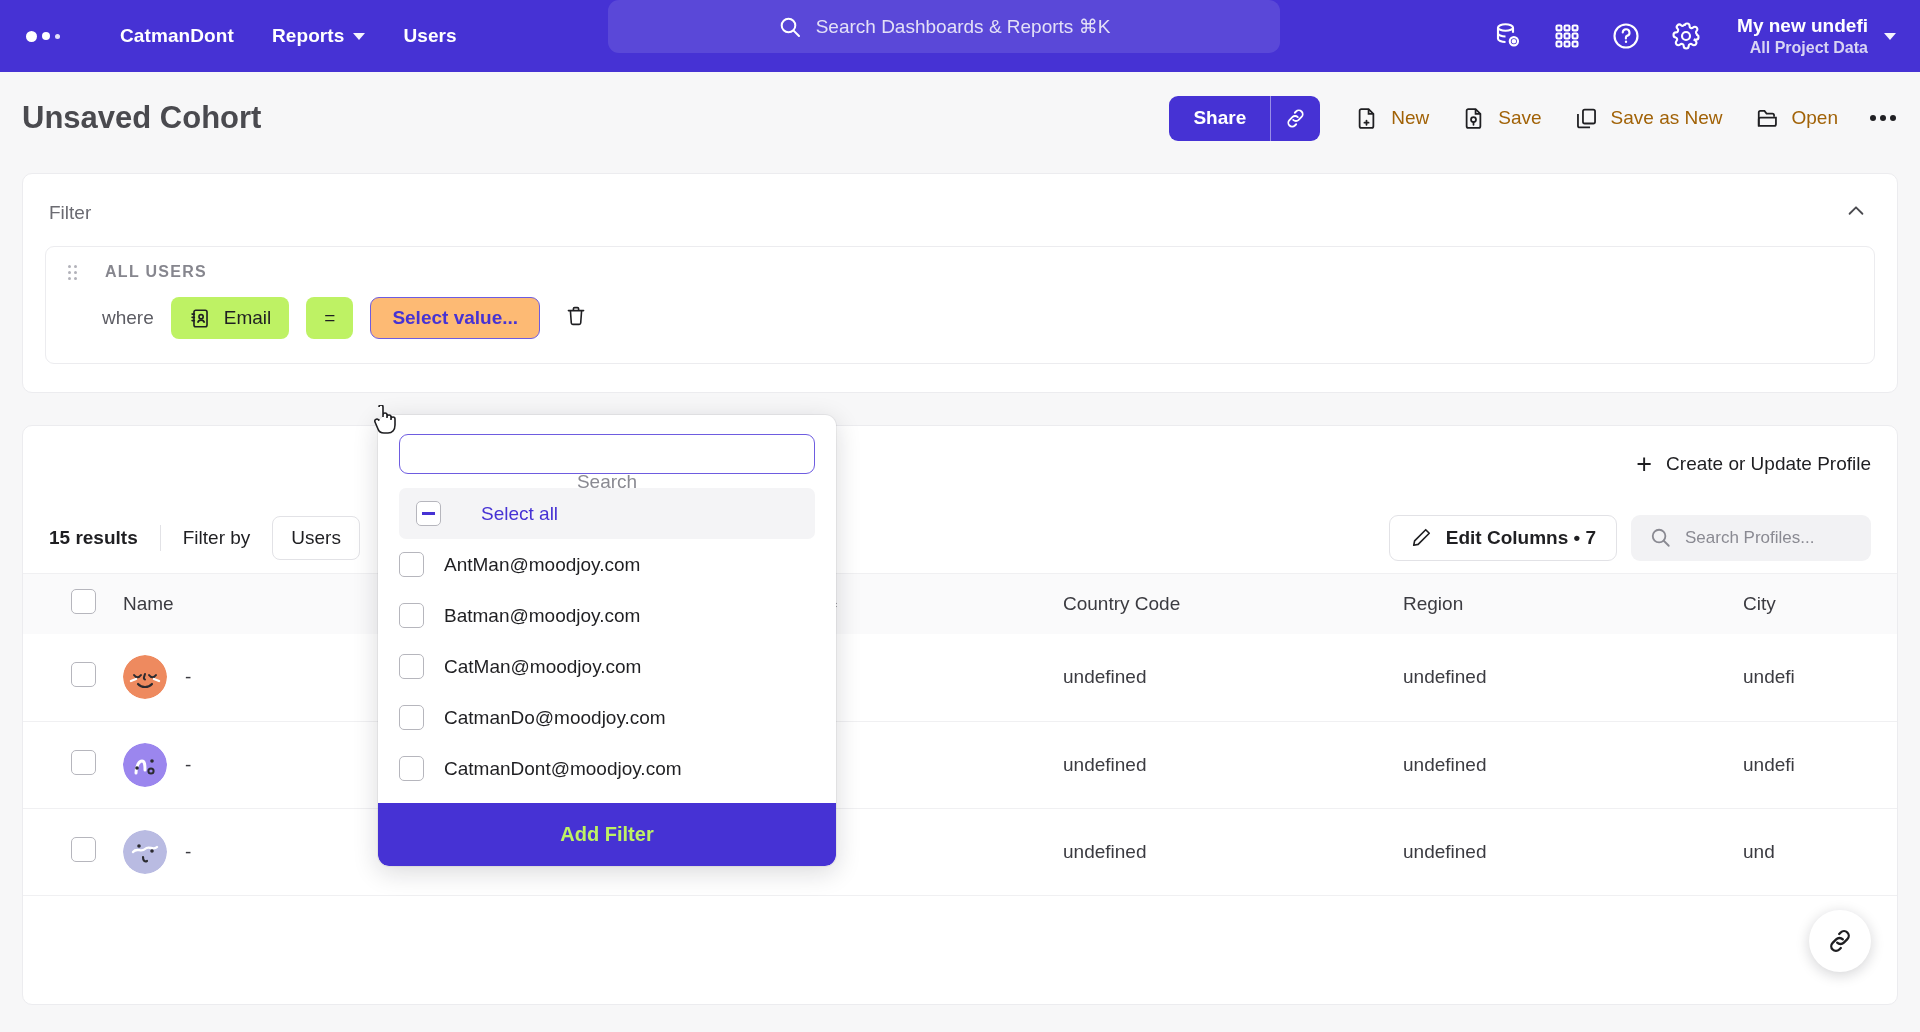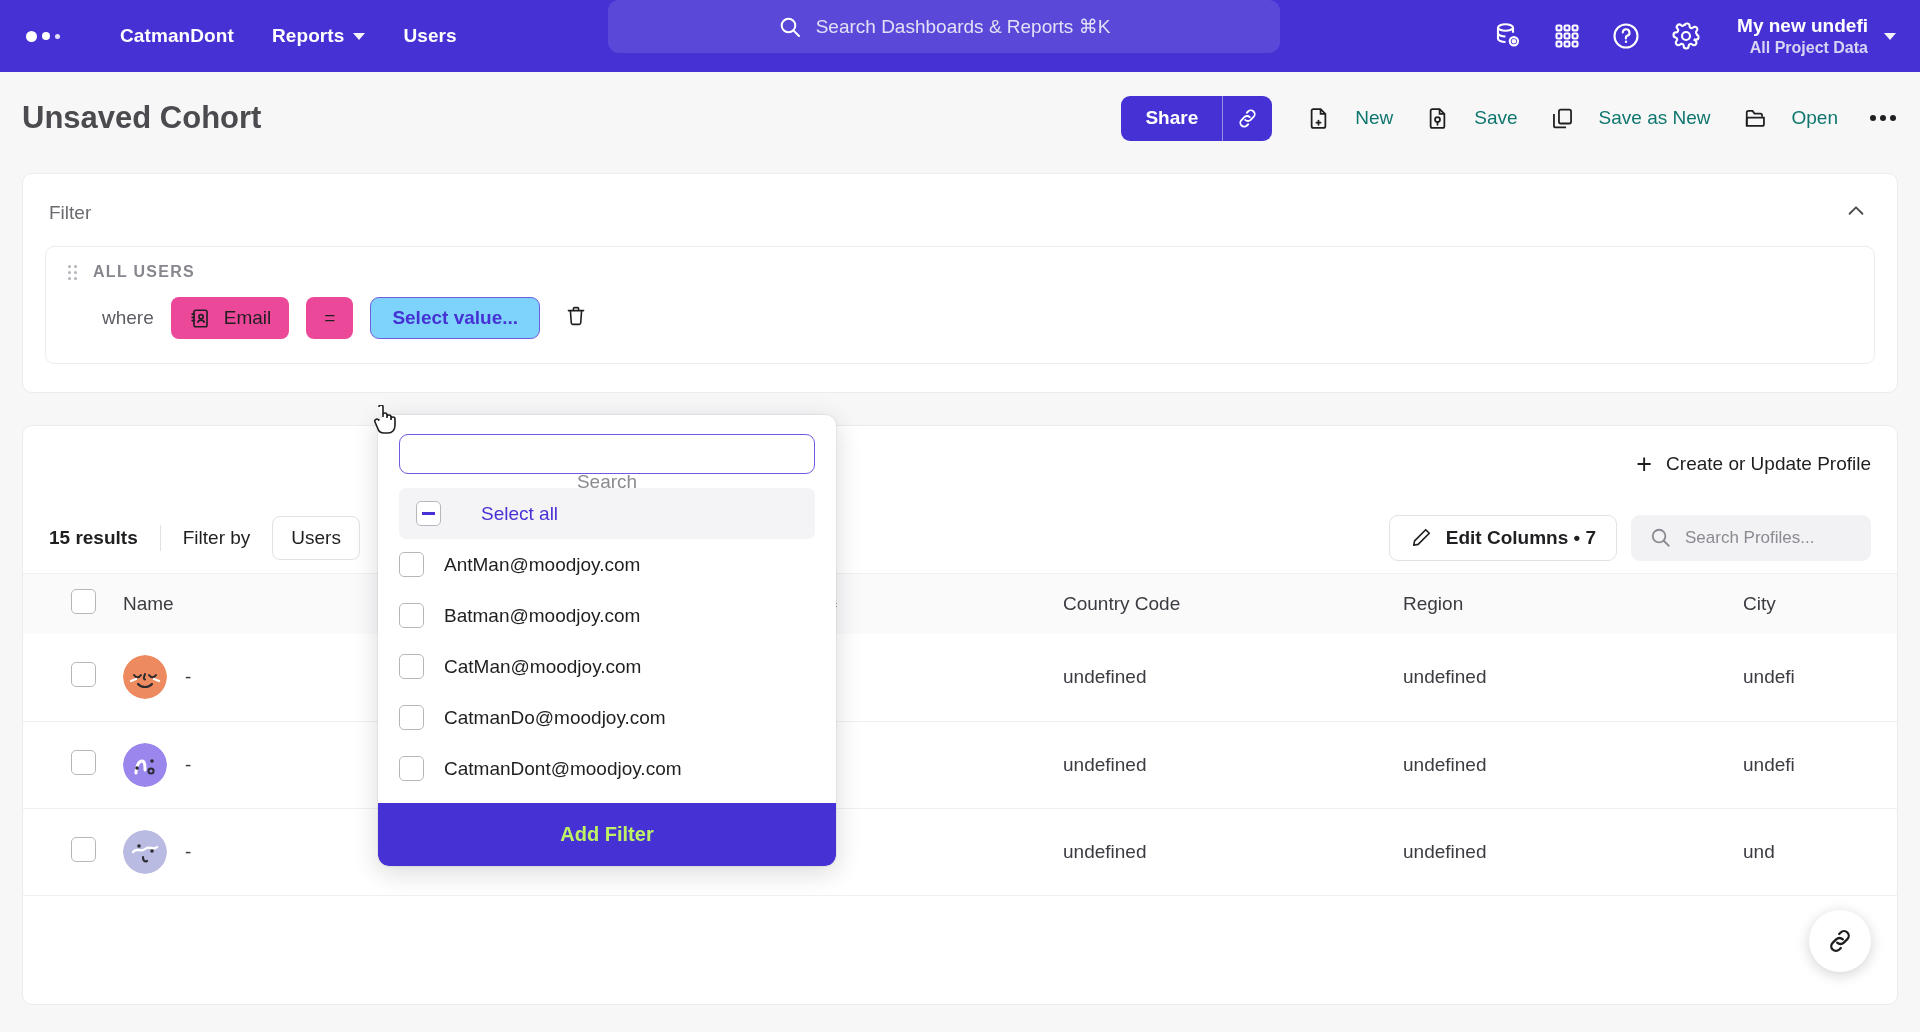--- a/index.html
+++ b/index.html
@@ -67,60 +67,60 @@
     background: #4632d4; color: #fff; font-size: 19px; font-weight: 700;
     padding: 0 24px; height: 45px; display: flex; align-items: center;
     cursor: pointer;
   }
   .share-link {
     background: #4632d4; width: 50px; height: 45px;
     display: flex; align-items: center; justify-content: center;
     border-left: 1px solid rgba(255,255,255,.45); cursor: pointer;
   }
   .tb-btn {
-    display: flex; align-items: center; gap: 24px; cursor: pointer;
-    font-size: 19px; color: #0f766e; margin-right: 32px;
+    display: flex; align-items: center; gap: 12px; cursor: pointer;
+    font-size: 19px; color: #a16207; margin-right: 32px;
   }
   .tb-more { display: flex; gap: 4px; cursor: pointer; align-items: center; }
   .tb-more i { width: 6px; height: 6px; border-radius: 50%; background: #202024; display: block; }
 
   
   .filter-card {
     margin: 9px 22px 0 22px; background: #fff; border-radius: 10px;
     border: 1px solid #ececef; position: relative;
     height: 220px; overflow: visible;
   }
   .filter-hd {
     display: flex; align-items: center; padding: 22px 26px 0 26px;
   }
   .filter-hd-title { font-size: 19px; color: #6b6b72; }
   .chev-up-btn { margin-left: auto; cursor: pointer; padding: 4px; }
 
   .filter-box {
     margin: 16px 22px 0 22px; border: 1px solid #ececef; border-radius: 9px;
     height: 118px; padding: 16px 22px;
   }
-  .allusers-row { display: flex; align-items: center; gap: 16px; }
+  .allusers-row { display: flex; align-items: center; gap: 28px; }
   .drag-dots {
     display: grid; grid-template-columns: repeat(2, 3px); gap: 3px; cursor: grab;
   }
   .drag-dots i { width: 3px; height: 3px; background: #b2b2ba; border-radius: 50%; display: block; }
   .allusers-lbl {
     font-size: 16px; font-weight: 700; letter-spacing: 1.3px; color: #86868e;
   }
   .cond-row { display: flex; align-items: center; gap: 17px; margin-top: 16px; padding-left: 34px; }
   .where-lbl { font-size: 19px; color: #5d5d64; }
   .chip {
-    background: #ec4899; border-radius: 8px; height: 42px;
+    background: #bef264; border-radius: 8px; height: 42px;
     display: flex; align-items: center; gap: 12px; padding: 0 18px;
     font-size: 19px; color: #1f1f22; cursor: pointer;
   }
   .chip.op { padding: 0 18px; font-weight: 400; }
   .chip.value {
-    background: #7dd3fc; border: 1.6px solid #6e5ce0; color: #4632d4;
+    background: #fdba74; border: 1.6px solid #6e5ce0; color: #4632d4;
     font-weight: 700; padding: 0 21px; border-radius: 9px;
   }
   .trash { cursor: pointer; margin-left: 7px; }
 
   
   .cursor { position: absolute; left: 372px; top: 405px; z-index: 60; pointer-events: none; }
 
   
   .results-card {
     margin: 32px 22px 0 22px; background: #fff; border-radius: 10px;

